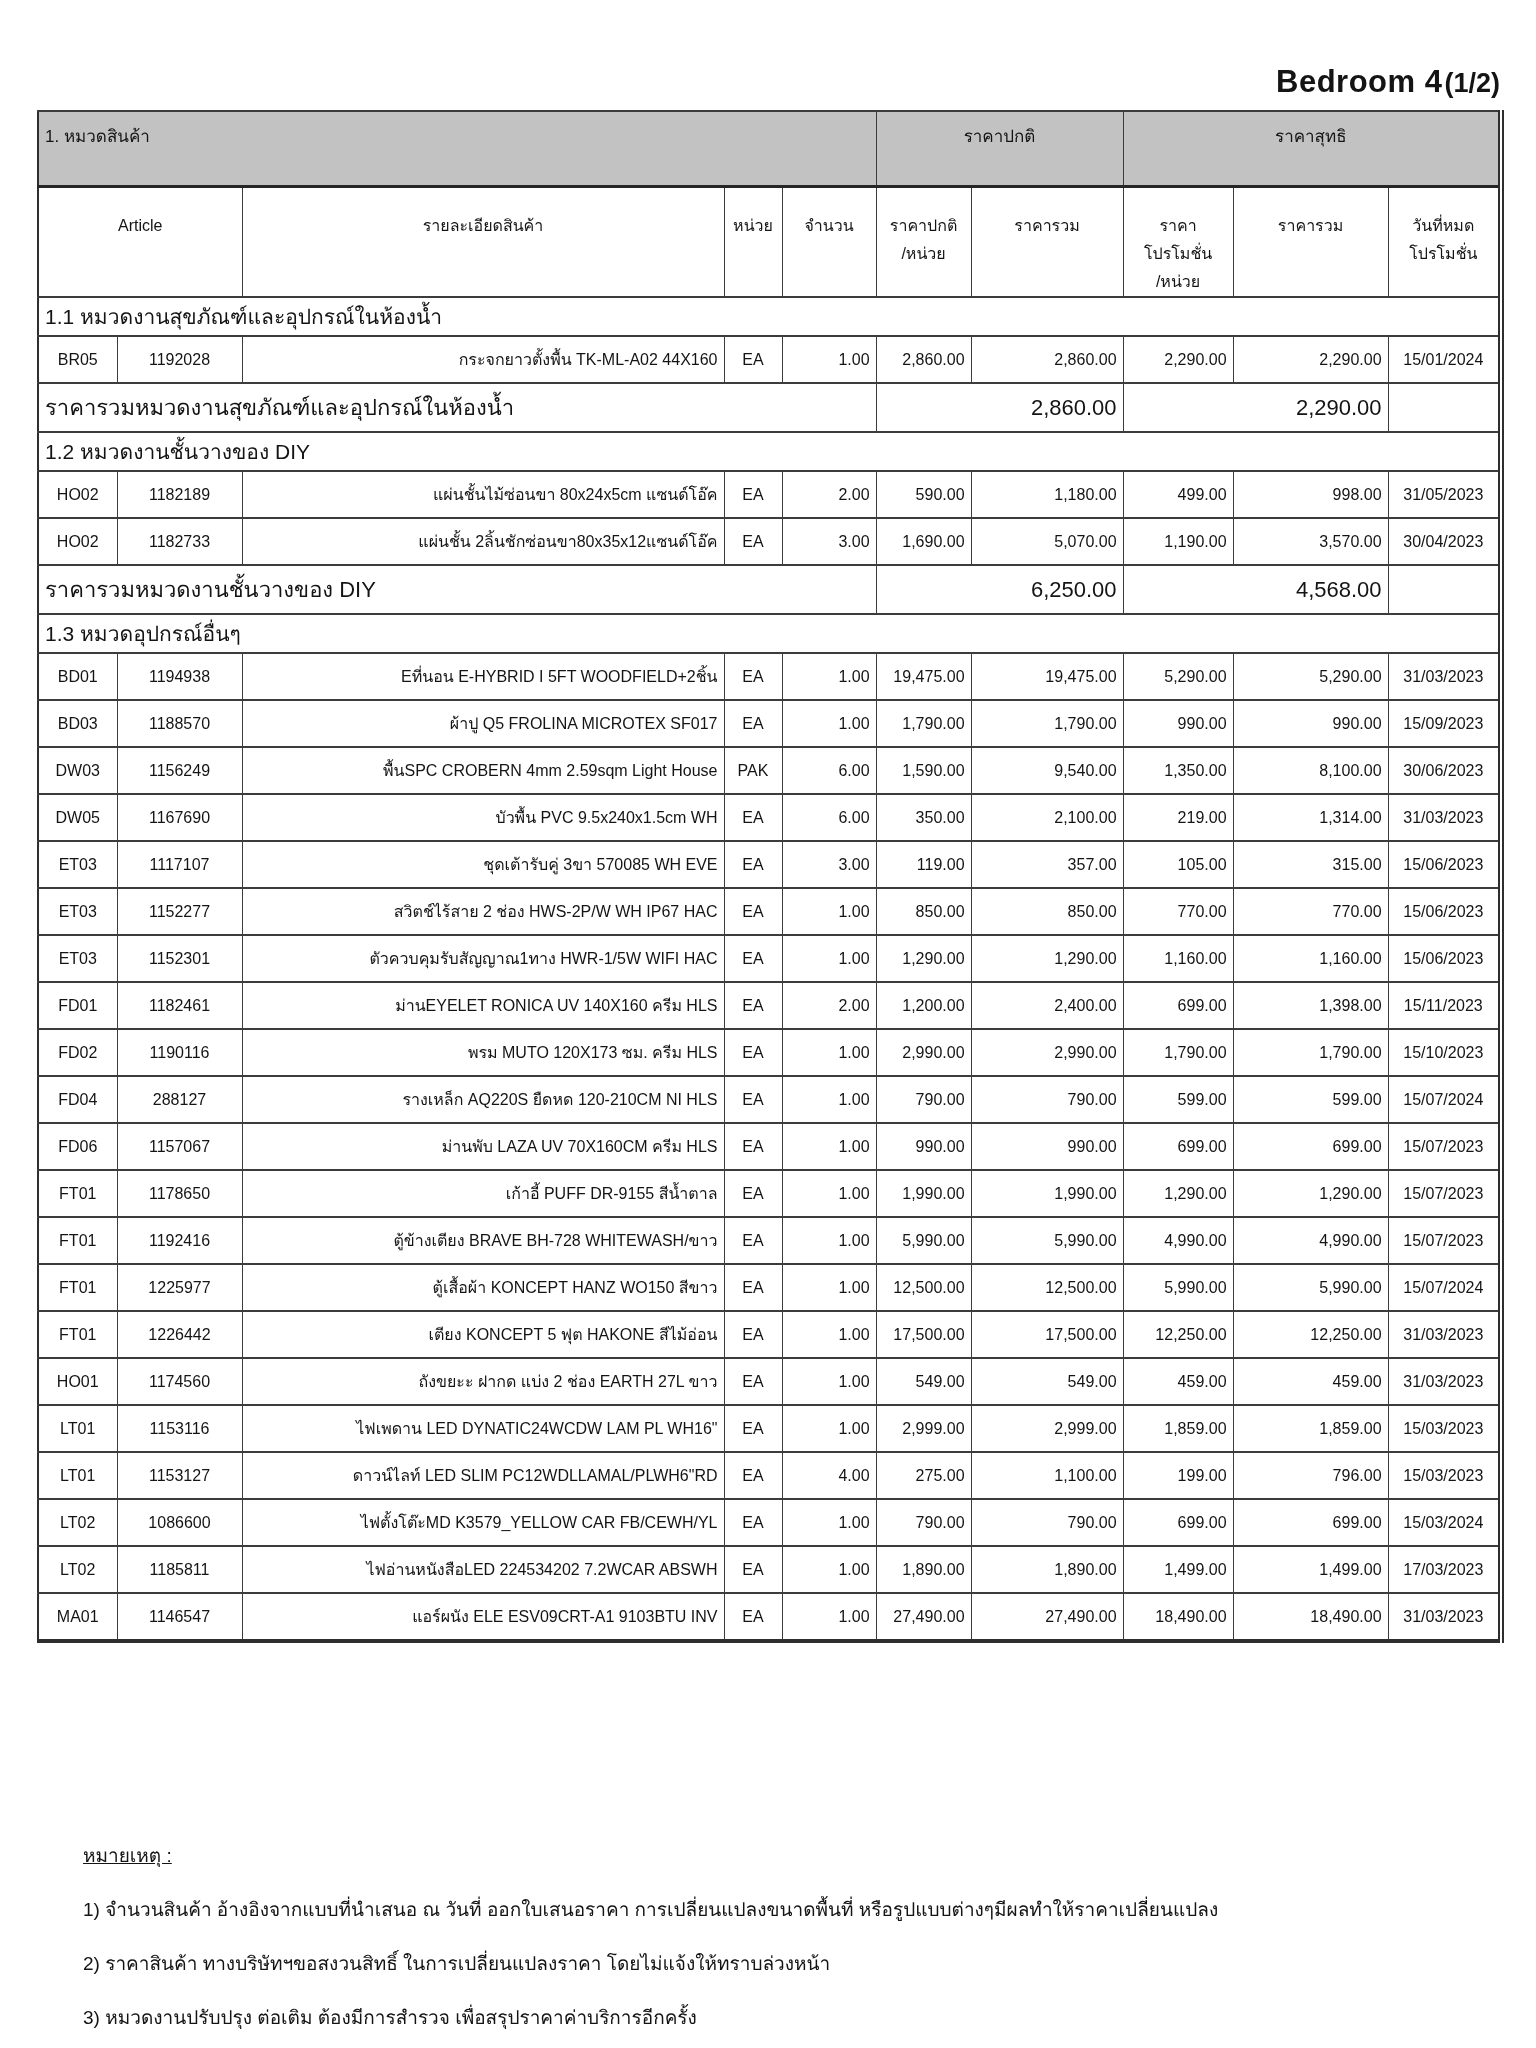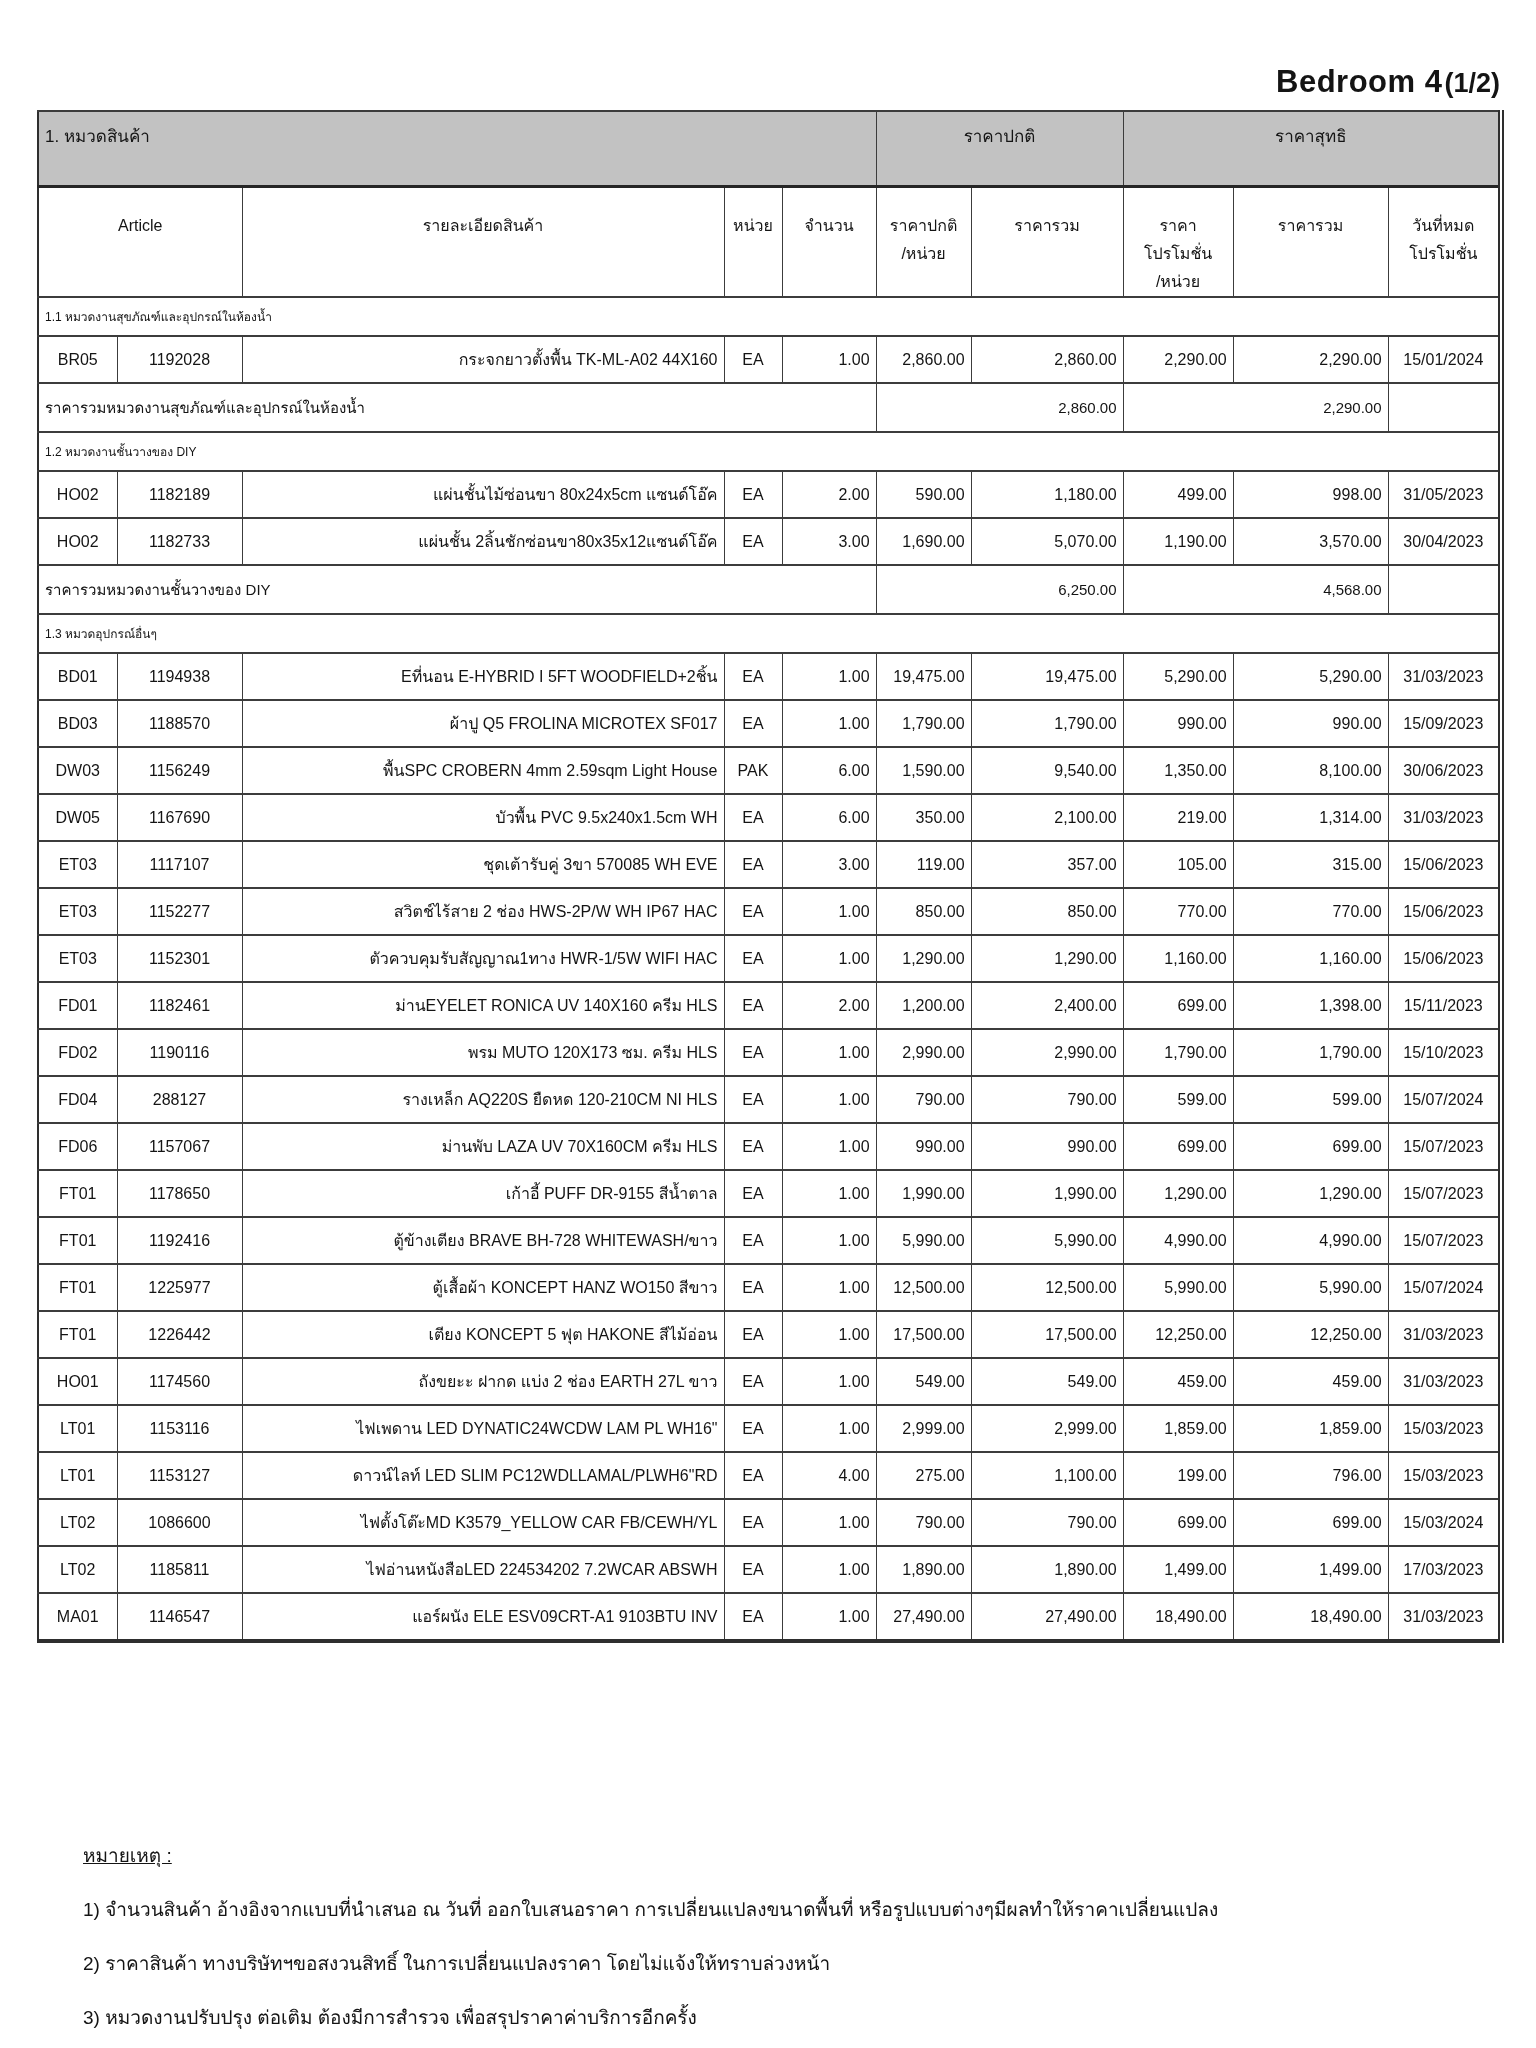--- a/index.html
+++ b/index.html
@@ -42,23 +42,23 @@
   td.band-center{text-align:center;}
   tr.colhdr-row td{
     height:74px;
     vertical-align:top;
     padding-top:24px;
     text-align:center;
     white-space:pre-line;
     line-height:1.75;
     font-size:16px;
   }
-  tr.section-row td{height:37px;font-size:12px;text-align:left;}
+  tr.section-row td{height:37px;font-size:21px;text-align:left;}
   tr.item-row td{height:45px;}
-  tr.summary-row td{height:47px;font-size:15px;}
+  tr.summary-row td{height:47px;font-size:22px;}
   .c-code,.c-sku{text-align:center;}
   .c-desc{text-align:right;padding-left:9px;margin-top:12px;}
   .c-unit{text-align:center;}
   .c-num{text-align:right;padding-right:8px;}
   .c-date{text-align:center;padding:0 3px;}
   .summary-label{text-align:left;padding-left:15px;}
 
   .notes{margin:190px 0 0 38px;width:1460px;}
   .notes-heading{font-size:20px;text-decoration:underline;margin:0 0 14px 0;font-weight:normal;}
   .notes p{margin:8px;font-size:19px;line-height:46px;}

